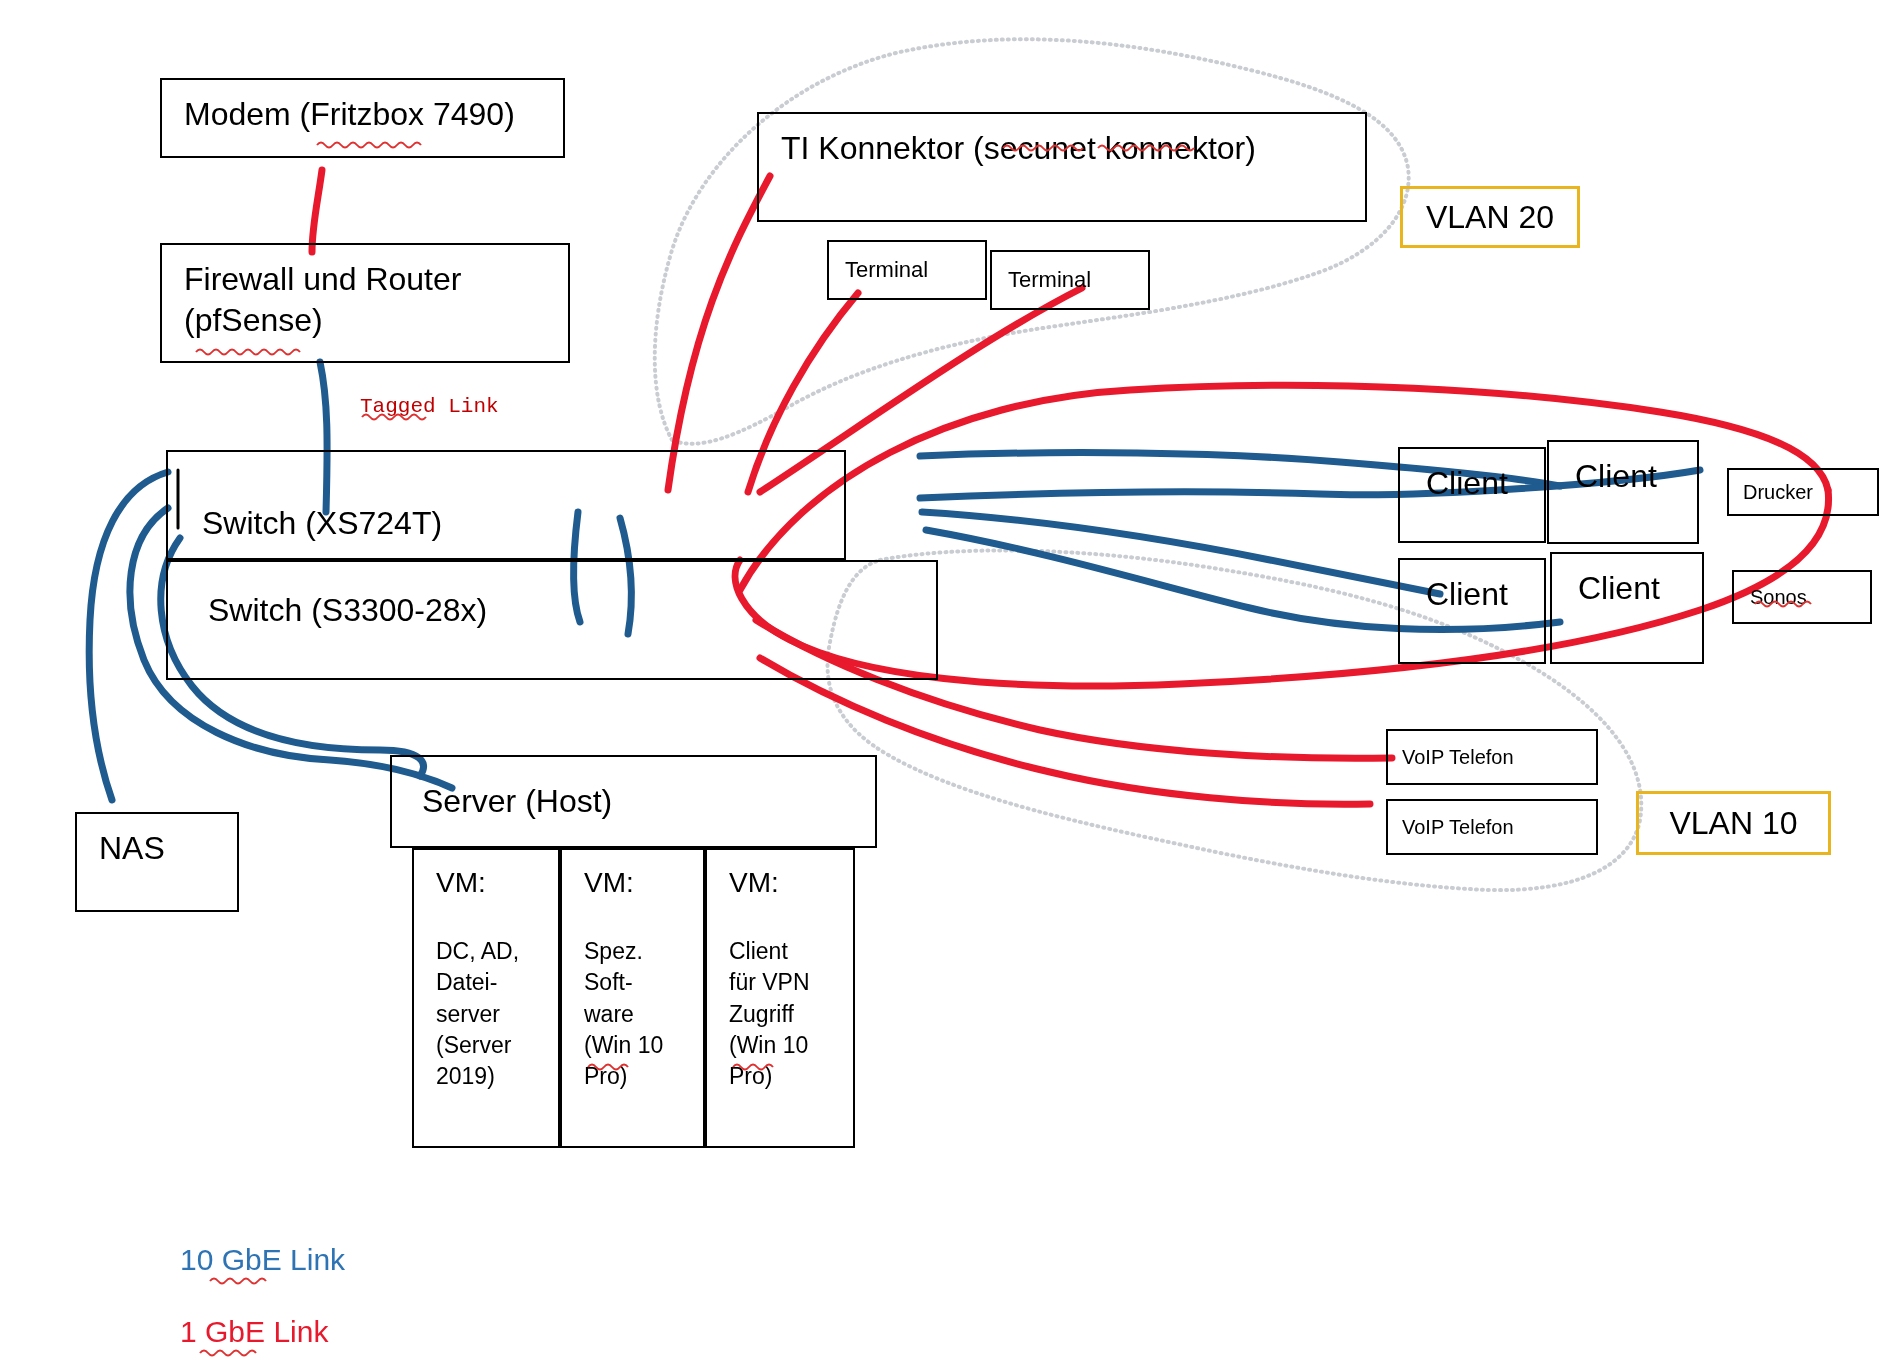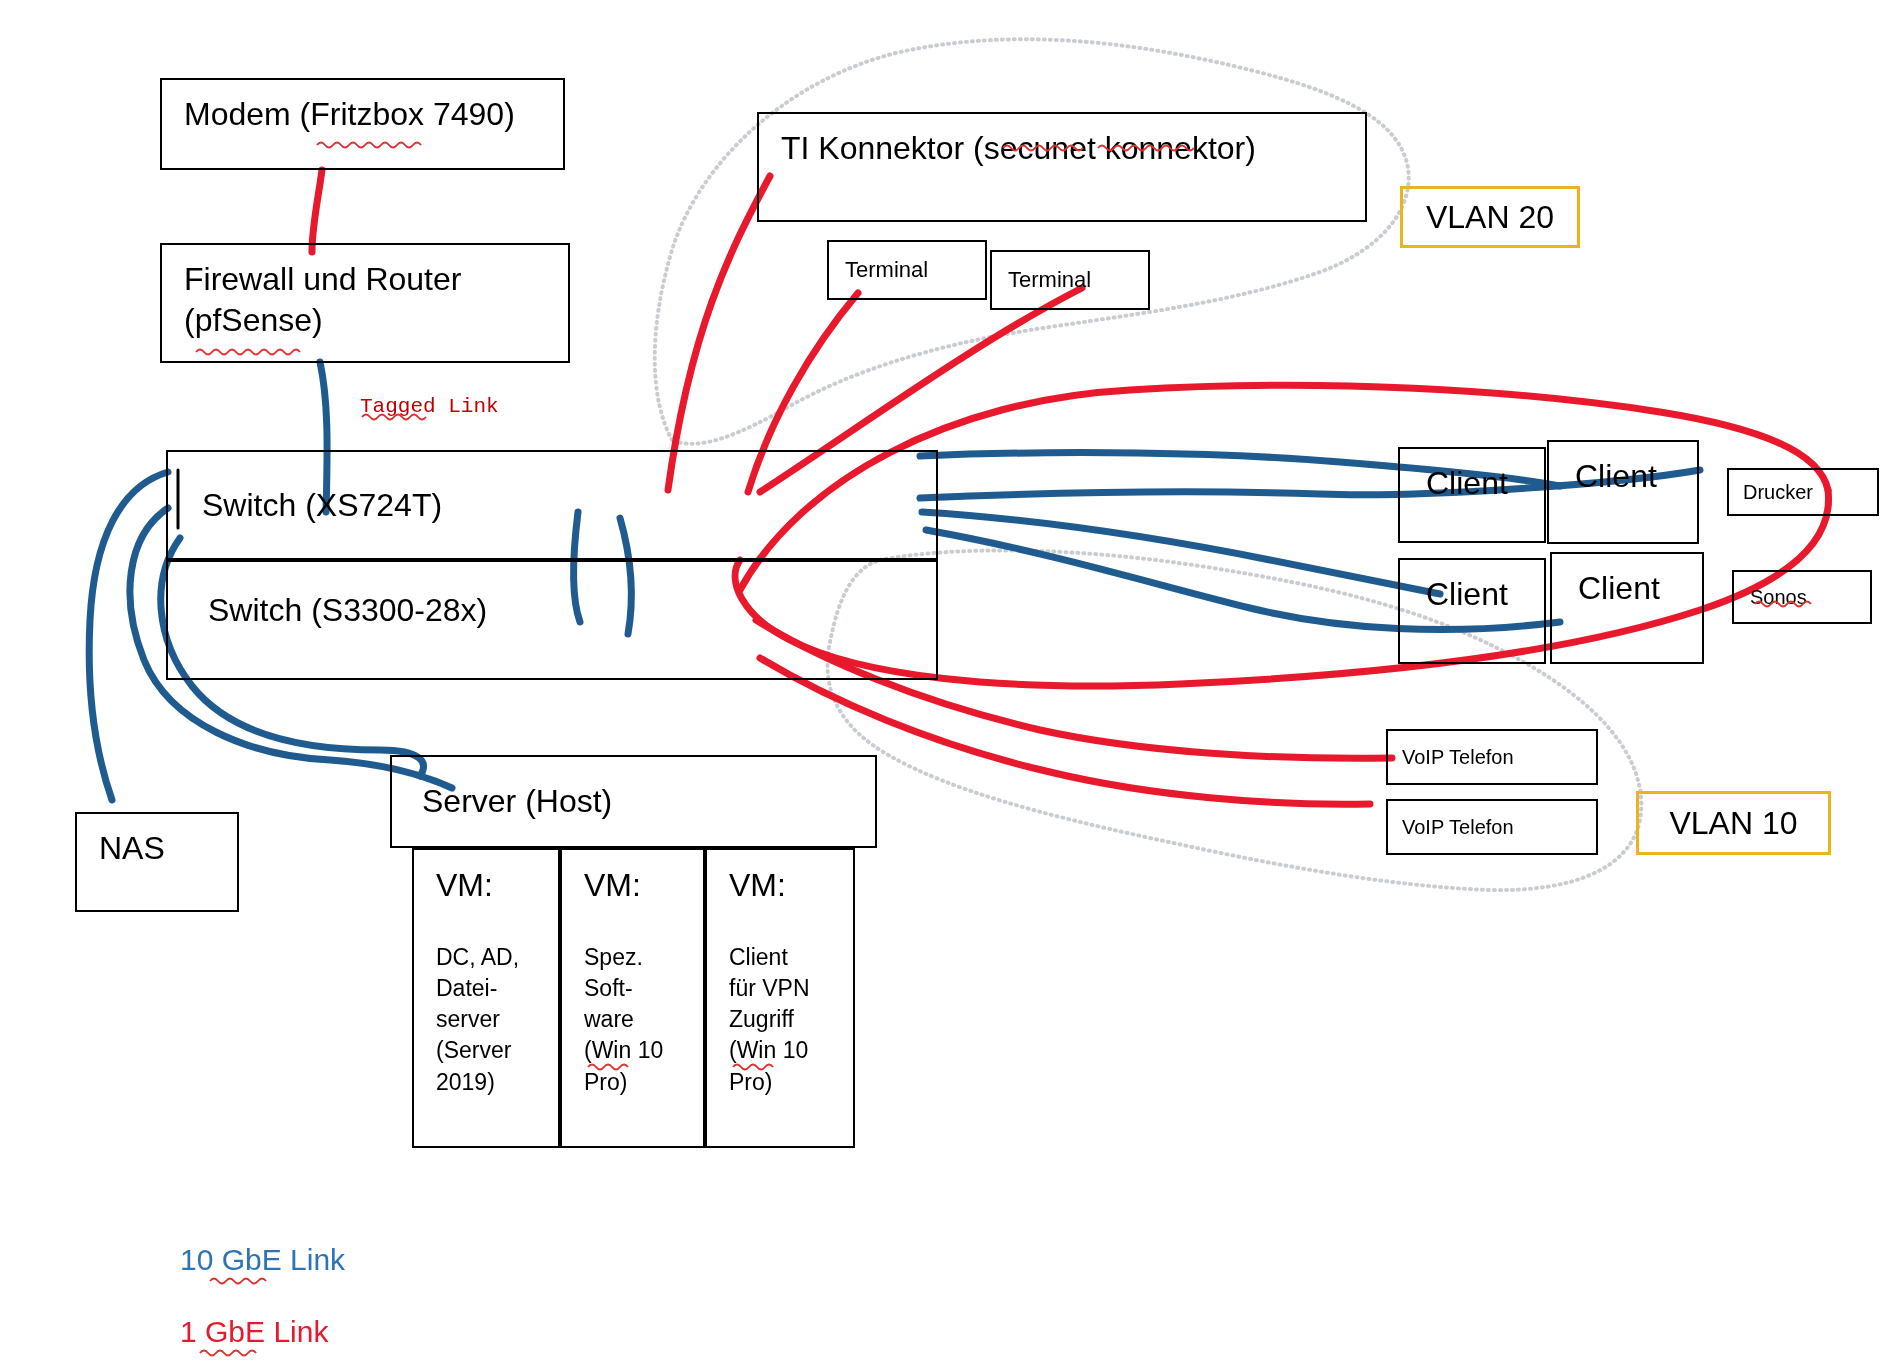--- a/index.html
+++ b/index.html
@@ -74,21 +74,21 @@
     z-index: 3;
   }
   .vm-col {
     box-sizing: border-box;
     border: 2px solid #000000;
     font-size: 23px;
     line-height: 1.36;
     padding: 14px 18px 10px 22px;
     color: #000;
   }
-  .vm-col .vm-head { font-size: 32px; margin-bottom: 34px; display:block;}
+  .vm-col .vm-head { font-size: 28px; margin-bottom: 34px; display:block;}
   .vm-col .vm-body { display:block; white-space: pre-line; }
 
   .squiggle {
     position: absolute;
     z-index: 6;
     pointer-events: none;
   }
 </style>
 </head>
 <body>
@@ -155,29 +155,29 @@
 
     <path d="M 922,512 C 1050,520 1170,540 1270,560
          C 1340,574 1400,586 1440,594" fill="none" stroke="#1F5B8E" stroke-width="7" stroke-linecap="round"></path>
 
     <path d="M 926,530 C 1050,552 1160,586 1250,608
          C 1340,630 1450,636 1560,622" fill="none" stroke="#1F5B8E" stroke-width="7" stroke-linecap="round"></path>
 
     <path d="M 178,470 L 178,528" fill="none" stroke="#000000" stroke-width="3" stroke-linecap="round"></path>
   </svg>
 
-  <div class="node big" style="left:160px; top:78px; width:405px; height:92px;">
+  <div class="node big" style="left:160px; top:78px; width:405px; height:80px;">
     <span class="lbl">Modem (Fritzbox 7490)</span>
   </div>
 
   <div class="node big" style="left:160px; top:243px; width:410px; height:120px;">
     <span class="lbl">Firewall und Router (pfSense)</span>
   </div>
 
-  <div class="node big" style="left:166px; top:450px; width:772px; height:110px; align-items:center;padding-left:16px;">
+  <div class="node big" style="left:166px; top:450px; width:680px; height:110px; align-items:flex-end;padding-left:16px;">
     <span class="lbl" style="padding-left:18px;">Switch (XS724T)</span>
   </div>
 
   <div class="node big" style="left:166px; top:560px; width:772px; height:120px; align-items:flex-start;">
     <span class="lbl" style="padding-left:18px; padding-top:14px;">Switch (S3300-28x)</span>
   </div>
 
   <div class="node big" style="left:757px; top:112px; width:610px; height:110px;">
     <span class="lbl">TI Konnektor (secunet konnektor)</span>
   </div>

